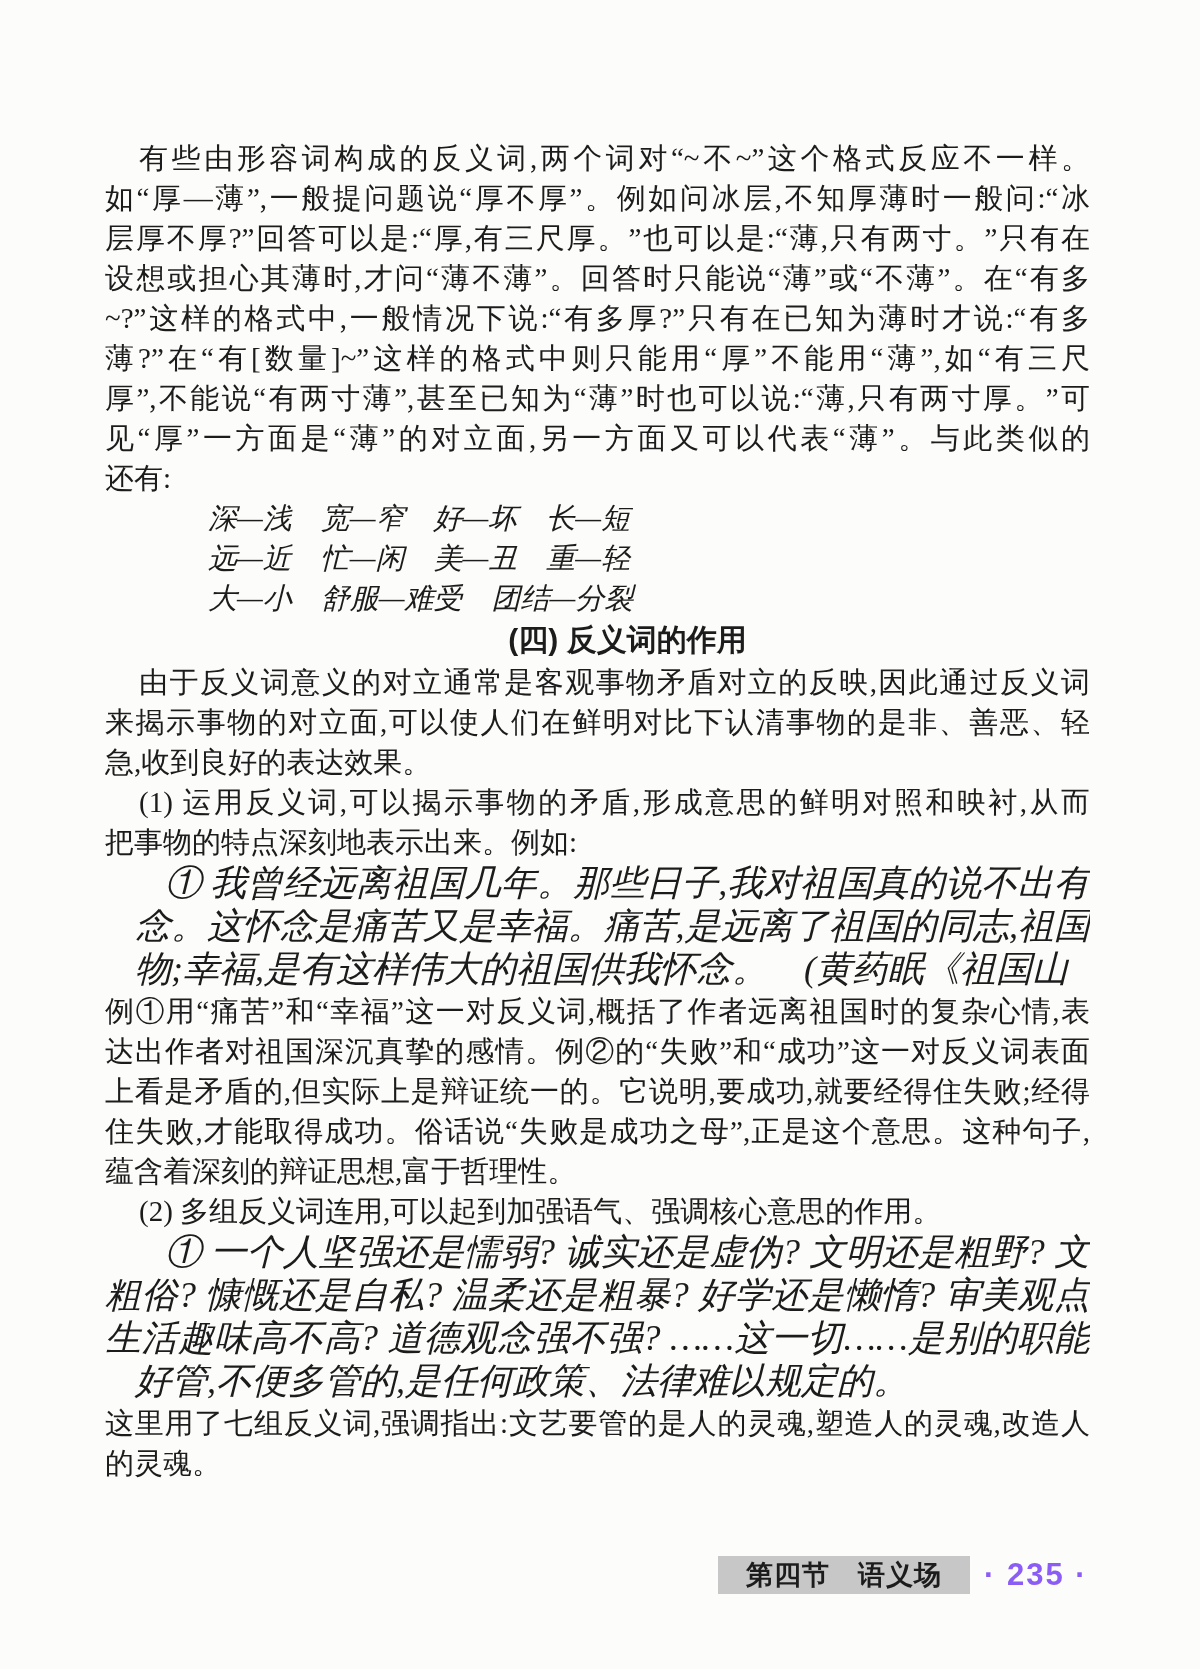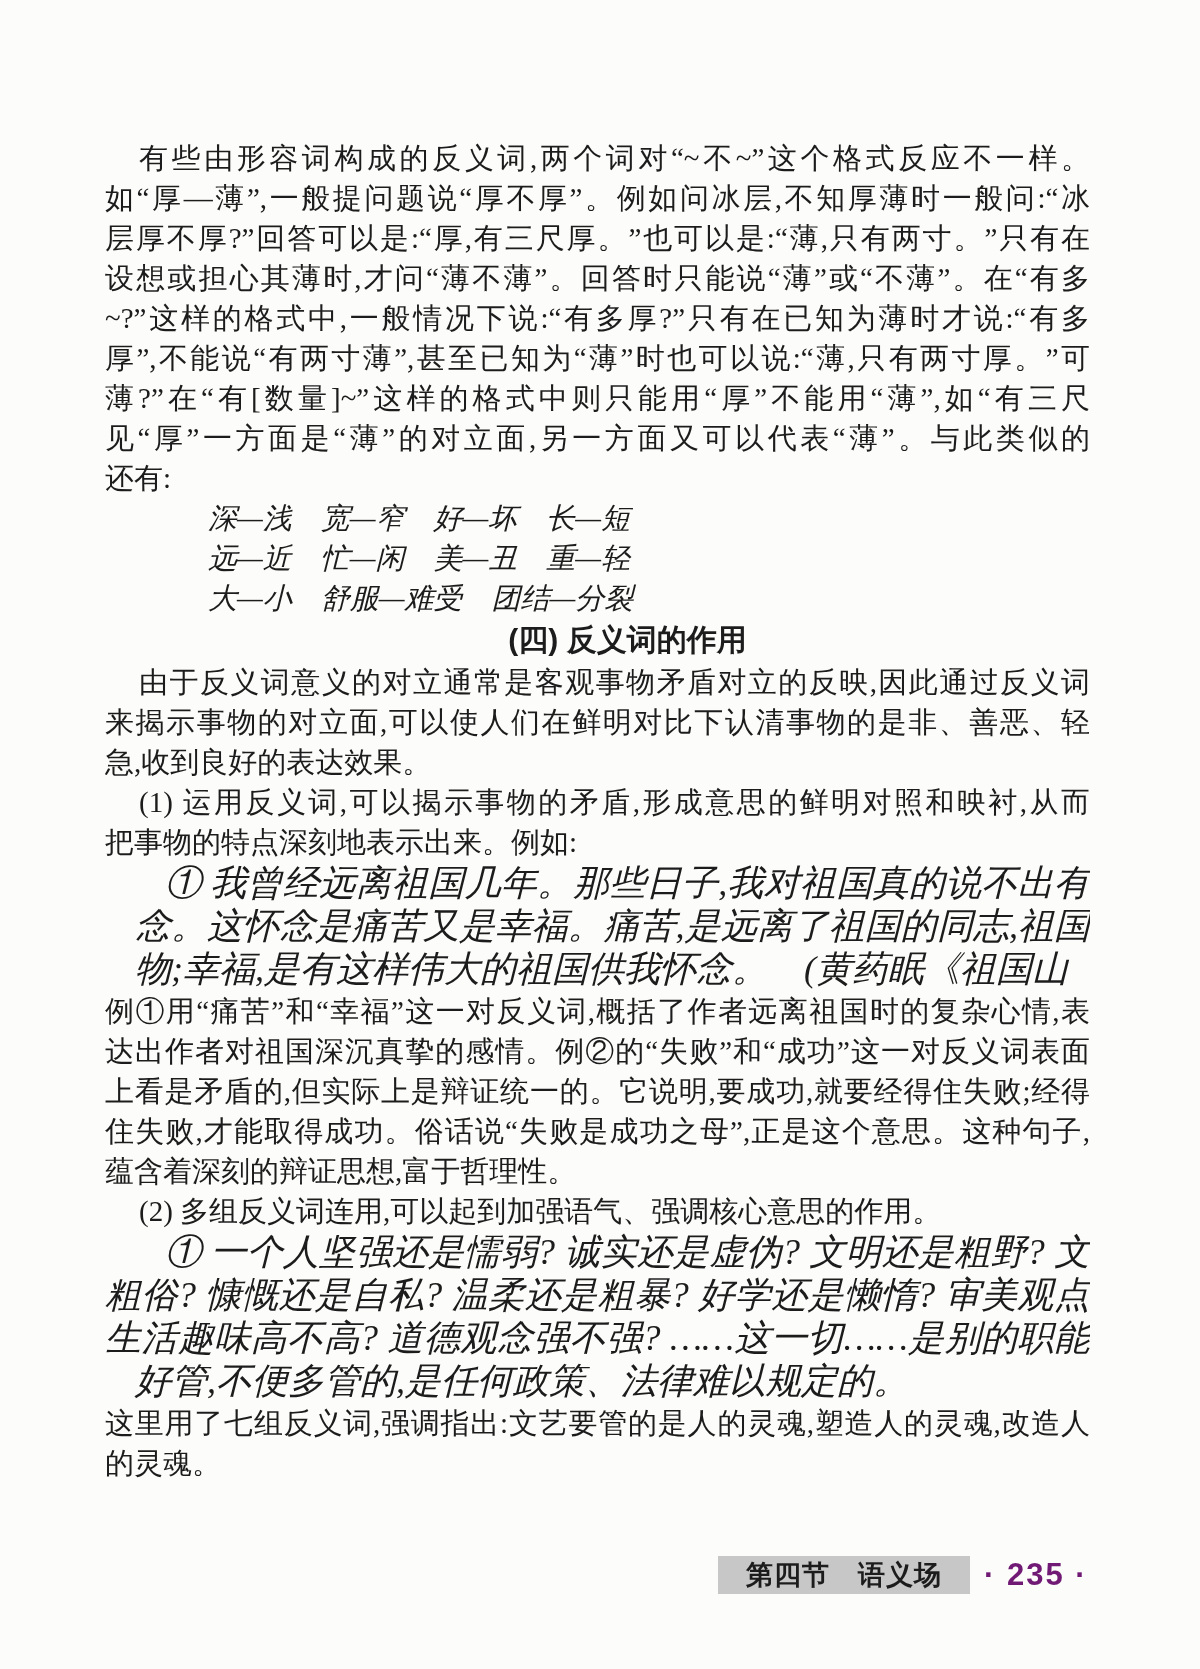--- a/index.html
+++ b/index.html
@@ -35,35 +35,35 @@
   .footer {
     position:absolute; left:718px; top:1556px;
     display:flex; align-items:center; gap:14px;
     font-family:"Liberation Sans","DejaVu Sans",sans-serif;
   }
   .footer-box {
     background:#c7c7c7; color:#1c1c1c;
     height:38px; line-height:38px; padding:0 28px;
     font-size:27px; font-weight:700; letter-spacing:1px;
   }
-  .footer-page { font-size:31px; font-weight:700; letter-spacing:2px; color:#701a75; }
+  .footer-page { font-size:31px; font-weight:700; letter-spacing:2px; color:#8b5cf6; }
 </style>
 </head>
 <body>
 
 <div class="page">
   <div class="content">
       <div class="block b-body">
         <div class="line fl" style="padding-left: 34px;"><span>有些由形容词构成的反义词,两个词对“~不~”这个格式反应不一样。</span></div>
         <div class="line fl"><span>如“厚—薄”,一般提问题说“厚不厚”。例如问冰层,不知厚薄时一般问:“冰</span></div>
         <div class="line fl"><span>层厚不厚?”回答可以是:“厚,有三尺厚。”也可以是:“薄,只有两寸。”只有在</span></div>
         <div class="line fl"><span>设想或担心其薄时,才问“薄不薄”。回答时只能说“薄”或“不薄”。在“有多</span></div>
         <div class="line fl"><span>~?”这样的格式中,一般情况下说:“有多厚?”只有在已知为薄时才说:“有多</span></div>
+        <div class="line fl"><span>薄?”在“有[数量]~”这样的格式中则只能用“厚”不能用“薄”,如“有三尺</span></div>
         <div class="line fl"><span>厚”,不能说“有两寸薄”,甚至已知为“薄”时也可以说:“薄,只有两寸厚。”可</span></div>
-        <div class="line fl"><span>薄?”在“有[数量]~”这样的格式中则只能用“厚”不能用“薄”,如“有三尺</span></div>
         <div class="line fl"><span>见“厚”一方面是“薄”的对立面,另一方面又可以代表“薄”。与此类似的</span></div>
         <div class="line"><span>还有:</span></div>
       </div>
       <div class="block b-pairs">
         <div class="line" style="padding-left: 103px;"><span>深—浅　宽—窄　好—坏　长—短</span></div>
         <div class="line" style="padding-left: 103px;"><span>远—近　忙—闲　美—丑　重—轻</span></div>
         <div class="line" style="padding-left: 103px;"><span>大—小　舒服—难受　团结—分裂</span></div>
       </div>
       <div class="block b-heading">
         <div class="line" style="padding-left: 60px;"><span>(四) 反义词的作用</span></div>

